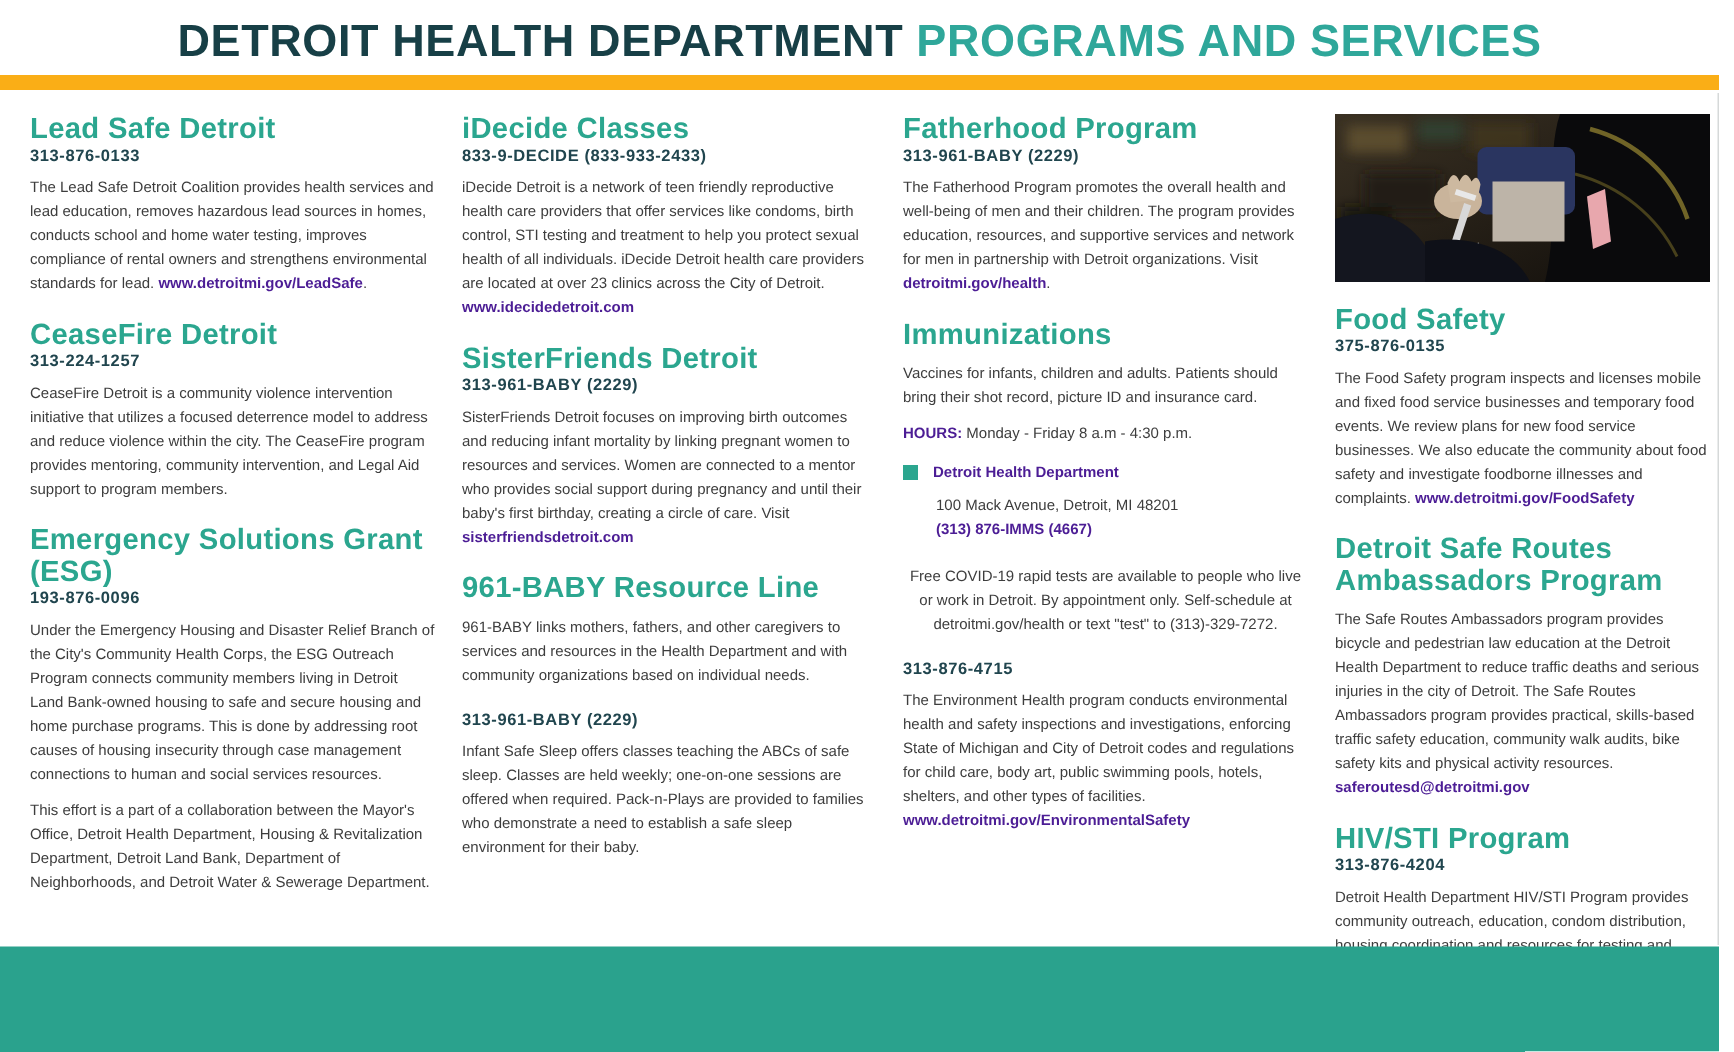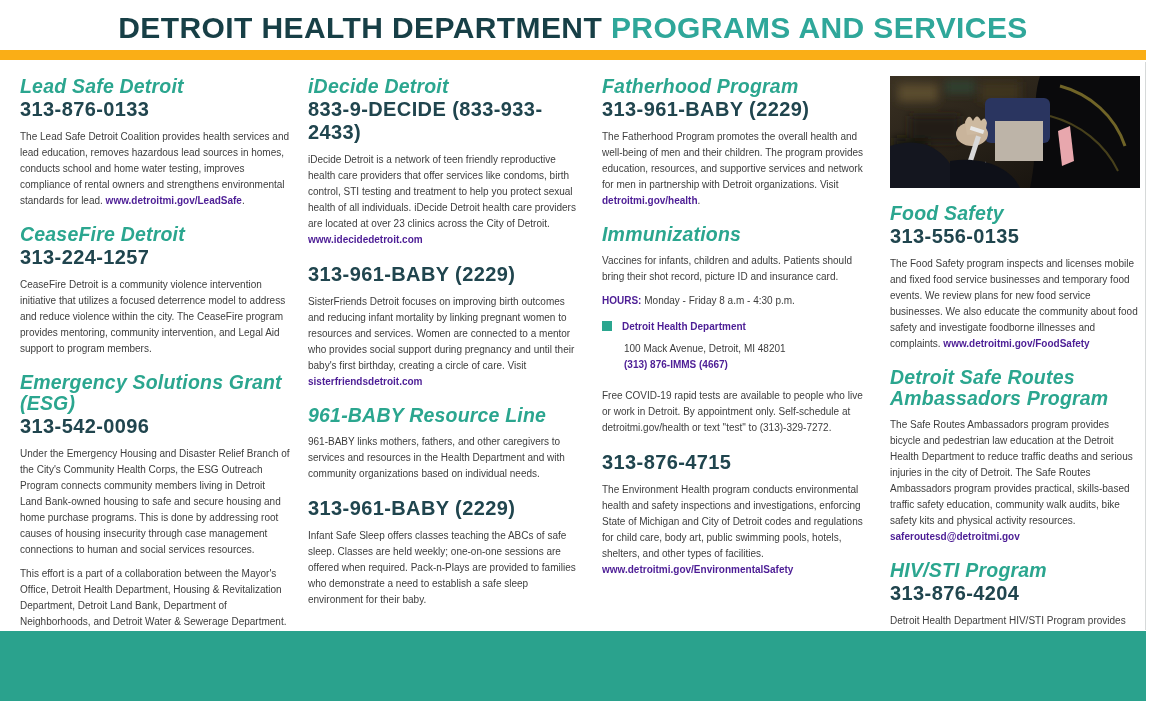--- a/index.html
+++ b/index.html
@@ -16,23 +16,23 @@
   
   #columns{display:flex;padding:16px 0 0 20px;box-sizing:border-box;}
   .column{flex:none;}
   .col-w270{width:270px;}
   .col-w250{width:250px;}
   .gap18{margin-right:18px;}
   .gap24{margin-right:24px;}
 
   .section{margin-top:15px;}
   .column > :first-child{margin-top:0;}
-  .section.extra-space{}
-  .section-title{margin:0;font-size:19.5px;line-height:21px;font-weight:700;letter-spacing:0.2px;color:#2ba68f;font-style:italic;}
-  .phone{margin-top:1px;font-size:20px;font-weight:700;letter-spacing:0.4px;color:#20454e;}
+  .section.extra-space{text-align:center;}
+  .section-title{margin:0;font-size:19.5px;line-height:21px;font-weight:700;letter-spacing:0.2px;color:#2ba68f;}
+  .phone{margin-top:1px;font-size:11px;font-weight:700;letter-spacing:0.4px;color:#20454e;}
   p.body{margin:8px 0 0;font-size:10px;line-height:16px;color:#3d3d3d;}
   p.body .b{font-weight:700;color:#4c1d95;}
   p.body.indent{padding-left:22px;margin-top:6px;}
   p.body.indent + p.body.indent{margin-top:0;}
   .bullet-row{display:flex;align-items:flex-start;margin-top:10px;}
   .bullet-row .sq{flex:none;width:10px;height:10px;background:#2ba68f;margin:2px 10px 0 0;}
   .bullet-row p.body{margin-top:0;}
 
   
   .photo{width:250px;height:112px;margin-bottom:11px;overflow:hidden;}
@@ -59,32 +59,33 @@
           <div class="phone">313-876-0133</div>
           <p class="body"><span>The Lead Safe Detroit Coalition provides health services and lead education, removes hazardous lead sources in homes, conducts school and home water testing, improves compliance of rental owners and strengthens environmental standards for lead. </span><span class="b">www.detroitmi.gov/LeadSafe</span><span>.</span></p>
         </div>
         <div class="section">
           <h2 class="section-title">CeaseFire Detroit</h2>
           <div class="phone">313-224-1257</div>
           <p class="body"><span>CeaseFire Detroit is a community violence intervention initiative that utilizes a focused deterrence model to address and reduce violence within the city. The CeaseFire program provides mentoring, community intervention, and Legal Aid support to program members.</span></p>
         </div>
         <div class="section">
           <h2 class="section-title">Emergency Solutions Grant (ESG)</h2>
-          <div class="phone">313-542-0096</div>
+          <div class="phone">193-876-0096</div>
           <p class="body"><span>Under the Emergency Housing and Disaster Relief Branch of the City's Community Health Corps, the ESG Outreach Program connects community members living in Detroit Land Bank-owned housing to safe and secure housing and home purchase programs. This is done by addressing root causes of housing insecurity through case management connections to human and social services resources.</span></p>
           <p class="body"><span>This effort is a part of a collaboration between the Mayor's Office, Detroit Health Department, Housing &amp; Revitalization Department, Detroit Land Bank, Department of Neighborhoods, and Detroit Water &amp; Sewerage Department.</span></p>
         </div>
       </div>
       <div class="column col-w270 gap24">
         <div class="section">
-          <h2 class="section-title">iDecide Detroit</h2>
+          <h2 class="section-title">iDecide Classes</h2>
           <div class="phone">833-9-DECIDE (833-933-2433)</div>
           <p class="body"><span>iDecide Detroit is a network of teen friendly reproductive health care providers that offer services like condoms, birth control, STI testing and treatment to help you protect sexual health of all individuals. iDecide Detroit health care providers are located at over 23 clinics across the City of Detroit. </span><span class="b">www.idecidedetroit.com</span></p>
         </div>
         <div class="section">
+          <h2 class="section-title">SisterFriends Detroit</h2>
           <div class="phone">313-961-BABY (2229)</div>
           <p class="body"><span>SisterFriends Detroit focuses on improving birth outcomes and reducing infant mortality by linking pregnant women to resources and services. Women are connected to a mentor who provides social support during pregnancy and until their baby's first birthday, creating a circle of care. Visit </span><span class="b">sisterfriendsdetroit.com</span></p>
         </div>
         <div class="section">
           <h2 class="section-title">961-BABY Resource Line</h2>
           <p class="body"><span>961-BABY links mothers, fathers, and other caregivers to services and resources in the Health Department and with community organizations based on individual needs.</span></p>
         </div>
         <div class="section">
           <div class="phone">313-961-BABY (2229)</div>
           <p class="body"><span>Infant Safe Sleep offers classes teaching the ABCs of safe sleep. Classes are held weekly; one-on-one sessions are offered when required. Pack-n-Plays are provided to families who demonstrate a need to establish a safe sleep environment for their baby.</span></p>
@@ -145,21 +146,21 @@
       <path d="M75 46 q4 -10 8 -1 q4 -9 8 0 q4 -6 6 2 l-2 10 l-18 2 Z" fill="#cdb9a0"></path>
       <rect x="86" y="60" width="5" height="26" fill="#d8d8d8" transform="rotate(18 88 60)"></rect>
       <line x1="95" y1="86" x2="102" y2="104" stroke="#cfcfcf" stroke-width="1.5"></line>
       <rect x="80" y="52" width="14" height="4" fill="#e8e8e8" transform="rotate(18 87 54)"></rect>
       <path d="M0 70 C30 60 60 70 70 112 L0 112 Z" fill="#14161f"></path>
       <path d="M60 85 C90 80 120 90 130 112 L60 112 Z" fill="#0e1018"></path>
     </svg>
   </div>
 <div class="section">
           <h2 class="section-title">Food Safety</h2>
-          <div class="phone">313-556-0135</div>
+          <div class="phone">375-876-0135</div>
           <p class="body"><span>The Food Safety program inspects and licenses mobile and fixed food service businesses and temporary food events. We review plans for new food service businesses. We also educate the community about food safety and investigate foodborne illnesses and complaints. </span><span class="b">www.detroitmi.gov/FoodSafety</span></p>
         </div>
         <div class="section">
           <h2 class="section-title">Detroit Safe Routes Ambassadors Program</h2>
           <p class="body"><span>The Safe Routes Ambassadors program provides bicycle and pedestrian law education at the Detroit Health Department to reduce traffic deaths and serious injuries in the city of Detroit. The Safe Routes Ambassadors program provides practical, skills-based traffic safety education, community walk audits, bike safety kits and physical activity resources. </span><span class="b">saferoutesd@detroitmi.gov</span></p>
         </div>
         <div class="section">
           <h2 class="section-title">HIV/STI Program</h2>
           <div class="phone">313-876-4204</div>
           <p class="body"><span>Detroit Health Department HIV/STI Program provides community outreach, education, condom distribution, housing coordination and resources for testing and treatment.</span></p>

